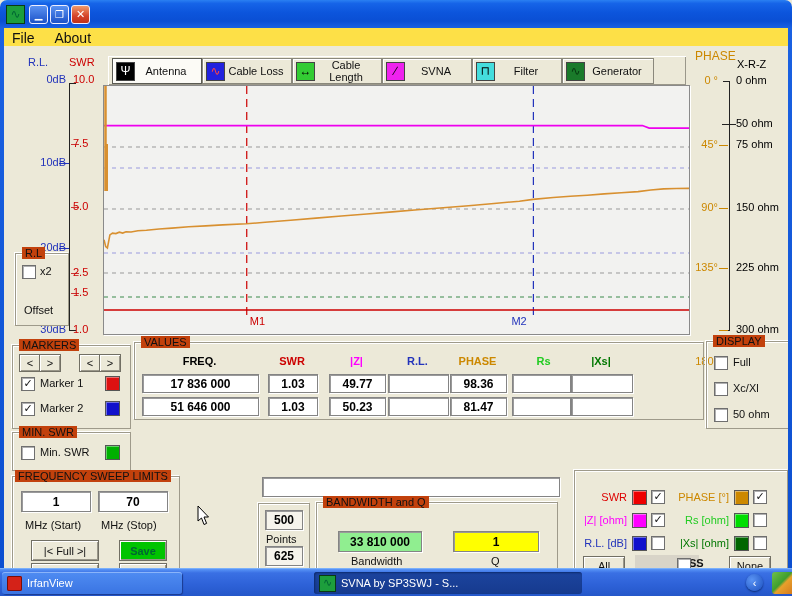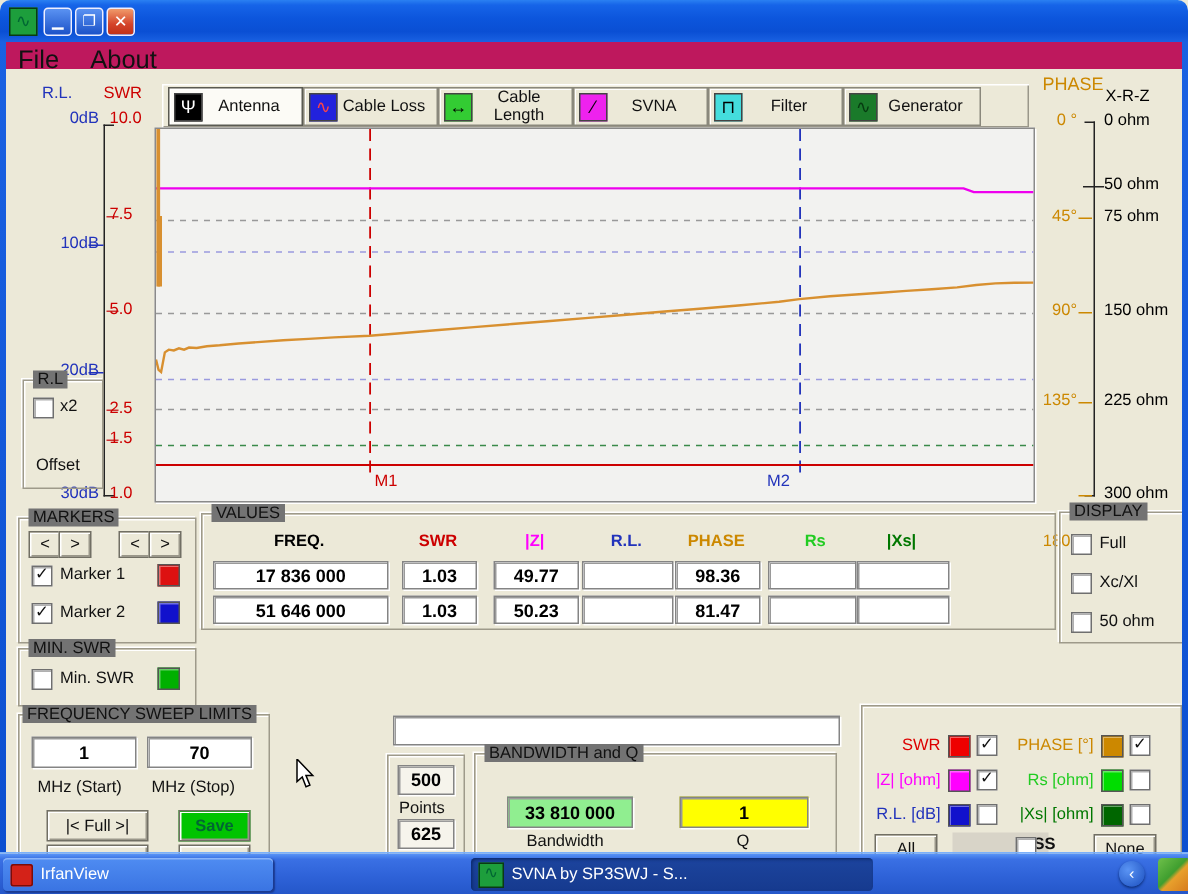--- a/index.html
+++ b/index.html
@@ -11,27 +11,27 @@
     border-radius:7px 7px 0 0;display:flex;align-items:center;}
   .title-icon{width:17px;height:17px;margin:0 4px 0 6px;background:#1d9e3c;border:1px solid #0a3a14;
     display:flex;align-items:center;justify-content:center;color:#063;font-size:12px;line-height:1;}
   .title-text{color:#fff;font-weight:bold;font-size:12.5px;text-shadow:1px 1px 1px #003;white-space:nowrap;
     overflow:hidden;flex:1;}
   .tb-btn{width:17px;height:17px;margin-right:2px;border-radius:3px;border:1px solid #eef;
     display:flex;align-items:center;justify-content:center;font-size:10px;color:#fff;
     background:linear-gradient(#5a92f2,#1c52c8);}
   .tb-btn.close{background:linear-gradient(#f09a6a,#d4432a 60%,#c03018);margin-right:5px;font-size:11px;font-weight:bold;}
   .sideborder{position:absolute;width:4px;top:28px;height:540px;background:linear-gradient(to bottom,#1a61e2,#0c4fd0);z-index:40;}
-  .menubar{position:absolute;left:4px;top:28px;width:784px;height:18px;background:#be185d;font-size:17px;color:#111;}
+  .menubar{position:absolute;left:4px;top:28px;width:784px;height:18px;background:#fde047;font-size:14px;color:#111;}
   .menubar span{display:inline-block;padding:2px 8px;}
   
   .abs{position:absolute;}
   .lbl{position:absolute;font-size:11px;color:#111;white-space:nowrap;}
   .gbox{position:absolute;border:1px solid #9e9a8a;box-shadow:1px 1px 0 #fff inset, -1px -1px 0 #fff;}
-  .gbox-title{position:absolute;top:-7px;left:6px;background:#737373;padding:0 3px;font-size:11px;color:#111;white-space:nowrap;}
+  .gbox-title{position:absolute;top:-7px;left:6px;background:#c2410c;padding:0 3px;font-size:11px;color:#111;white-space:nowrap;}
   .sunken{background:#fff;border:1px solid #848484;box-shadow:inset 1px 1px 0 #9a9a9a, 1px 1px 0 #fff;
     display:flex;align-items:center;justify-content:center;font-size:12px;font-weight:bold;color:#000;}
   .btn{background:#ece9d8;border:1px solid #716f64;box-shadow:inset 1px 1px 0 #fff, inset -1px -1px 0 #9a978a;
     display:flex;align-items:center;justify-content:center;font-size:11px;color:#111;position:absolute;}
   .cb{position:absolute;width:12px;height:12px;background:#fff;border:1px solid #6f6f6f;
     box-shadow:inset 1px 1px 0 #b0b0b0;font-size:11px;line-height:11px;text-align:center;color:#111;font-weight:bold;}
   .swatch{position:absolute;width:13px;height:13px;border:1px solid #555;box-shadow:inset 1px 1px 0 rgba(255,255,255,.4);}
   .radio{position:absolute;width:11px;height:11px;border-radius:50%;background:#fff;border:1px solid #808080;}
   .radio.disabled{background:#ece9d8;}
   .radio.dot::after{content:"";position:absolute;left:3px;top:3px;width:5px;height:5px;border-radius:50%;background:#9a9a9a;}

